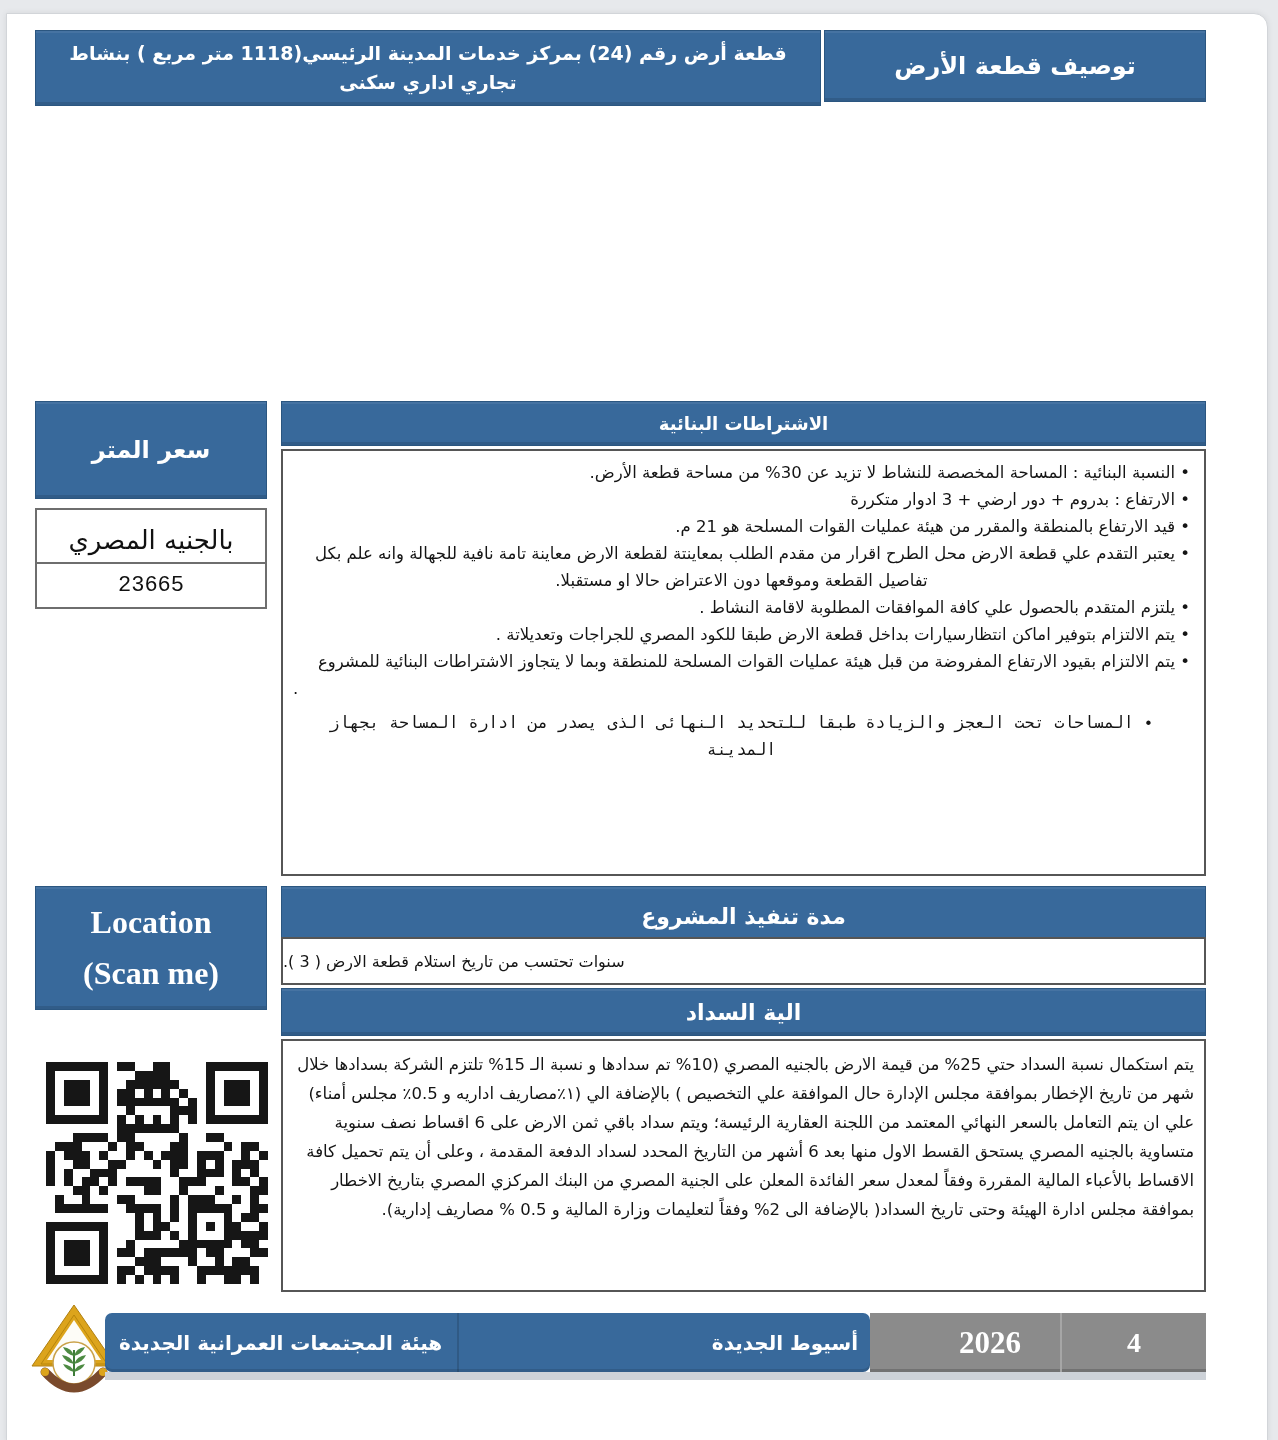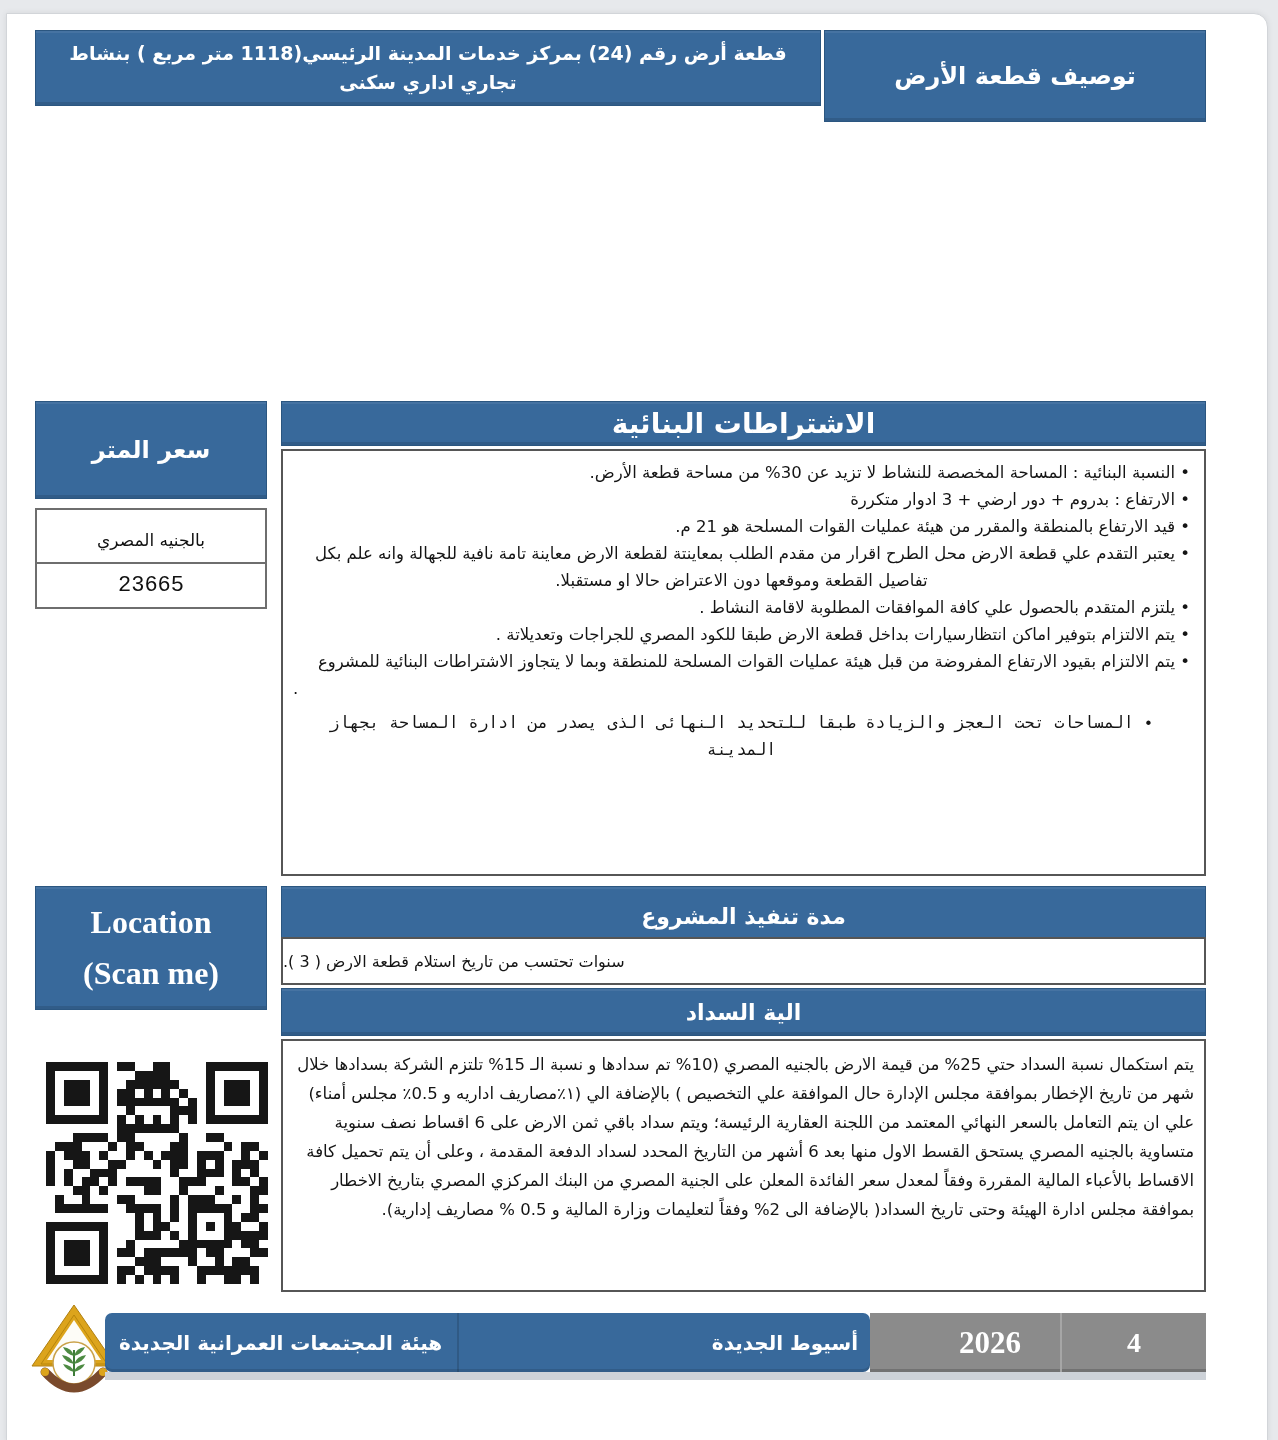--- a/index.html
+++ b/index.html
@@ -24,27 +24,27 @@
     box-shadow:inset 0 2px 0 rgba(255,255,255,0.07), inset 0 -3px 0 rgba(0,0,0,0.12);
     display:flex;align-items:center;justify-content:center;text-align:center;
   }
   .whitebox{
     background:#fff;border:2px solid #6e6e6e;
     display:flex;align-items:center;justify-content:center;text-align:center;
     color:#111;
   }
   
   .hdr-plot{left:35px;top:30px;width:786px;height:76px;font-size:19px;line-height:1.55;padding:2px 14px;}
-  .hdr-title{left:824px;top:30px;width:382px;height:92px;font-size:24px;}
+  .hdr-title{left:824px;top:30px;width:382px;height:72px;font-size:24px;}
   
   .price-title{left:35px;top:401px;width:232px;height:98px;font-size:24px;}
-  .price-currency{left:35px;top:508px;width:232px;height:64px;font-size:17px;text-align:right;}
+  .price-currency{left:35px;top:508px;width:232px;height:64px;font-size:26px;text-align:right;}
   .price-value{left:35px;top:562px;width:232px;height:47px;font-size:22px;font-family:Liberation Mono, monospace;}
   
-  .breq-header{left:281px;top:401px;width:925px;height:45px;font-size:28px;}
+  .breq-header{left:281px;top:401px;width:925px;height:45px;font-size:18px;}
   .breq-box{
     left:281px;top:449px;width:925px;height:427px;
     background:#fff;border:2px solid #565656;
     padding:8px 14px 8px 10px;color:#141414;
   }
   .br-line{font-size:16.5px;line-height:27px;direction:rtl;}
   .align-right{text-align:right;}
   .align-center{text-align:center;}
   .align-left{text-align:left;}
   .br-line:last-child{margin-top:8px;font-family:Liberation Mono, monospace;}

